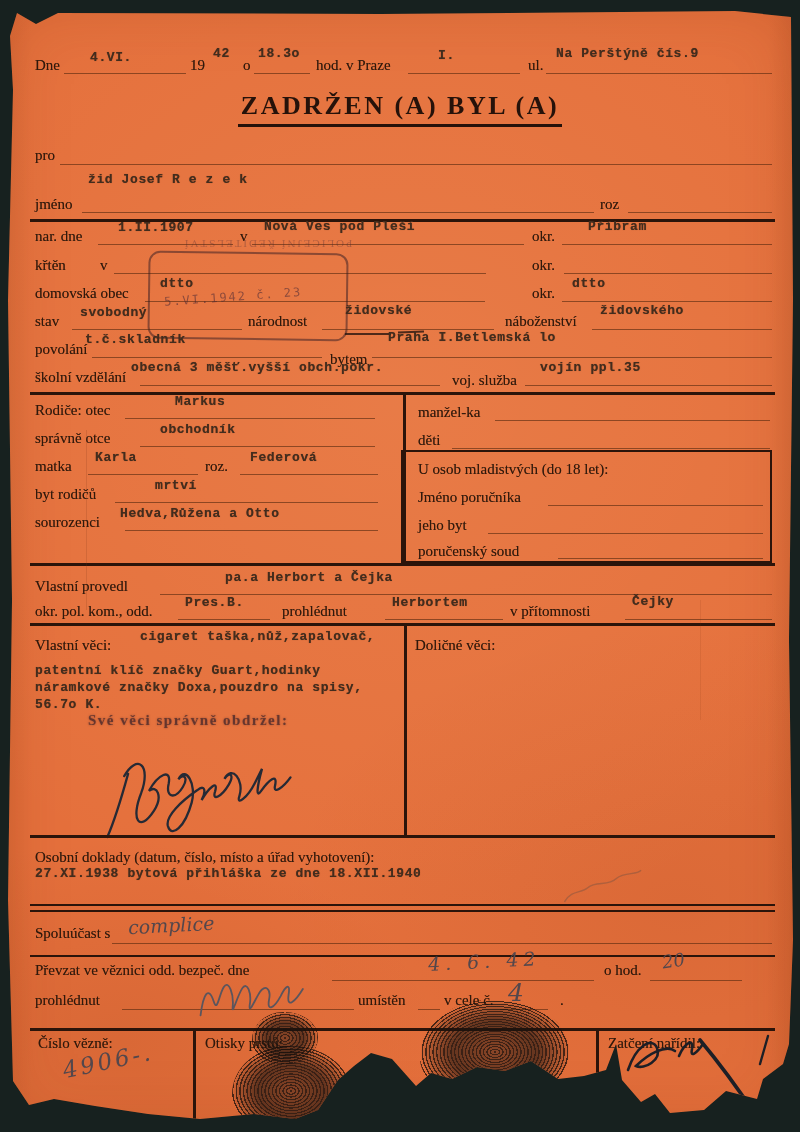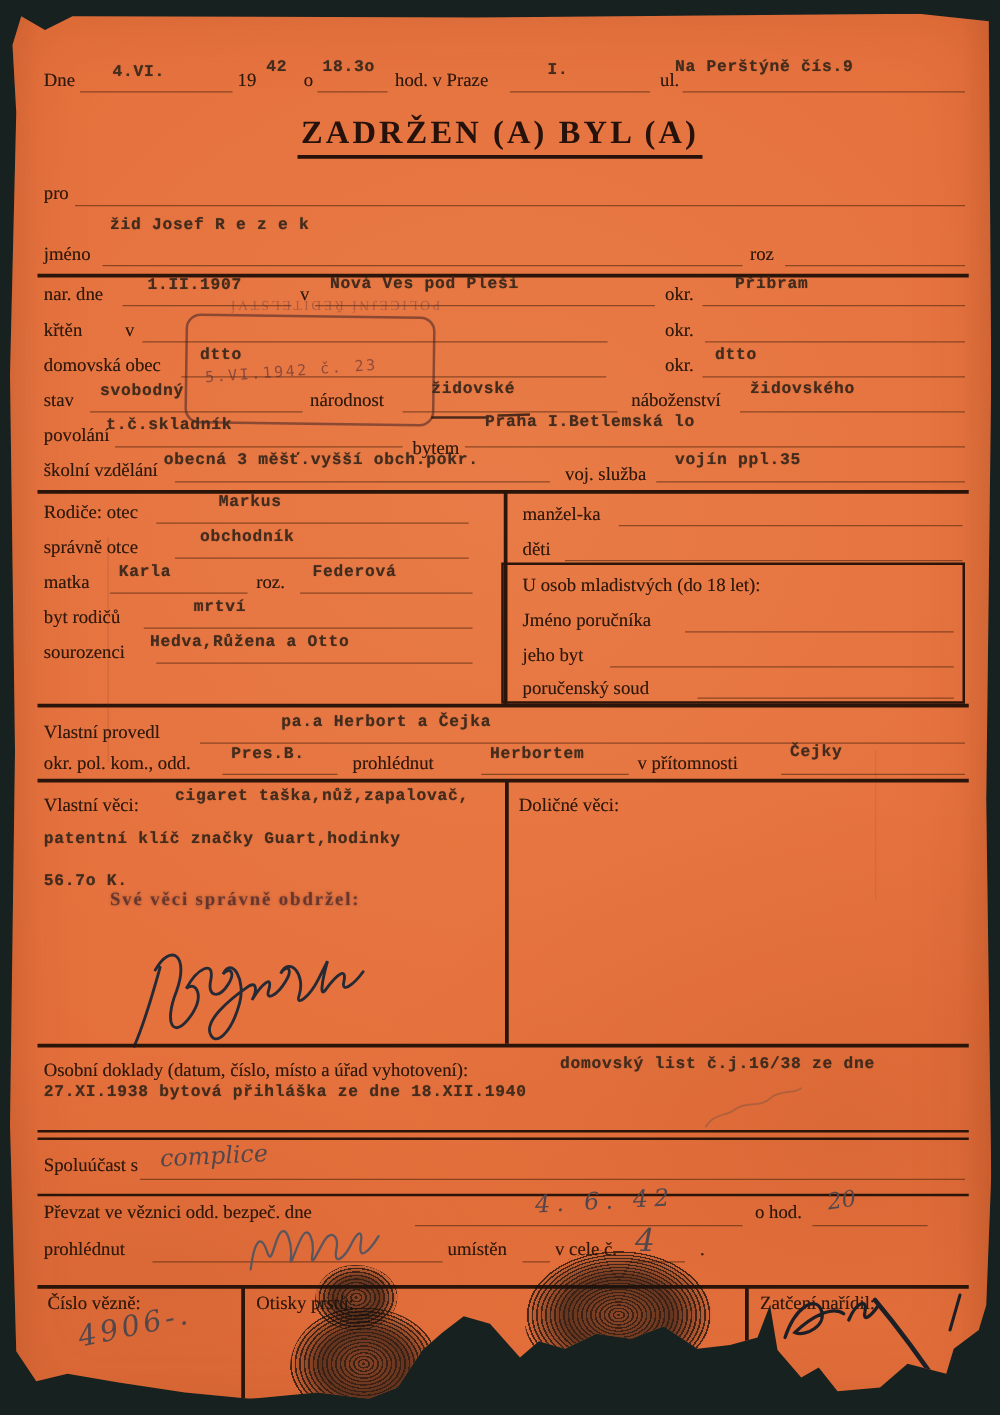--- a/index.html
+++ b/index.html
@@ -72,21 +72,21 @@
   <div class="r" style="left:64px;top:73px;width:122px"></div>
   <span class="l" style="left:190px;top:57px">19</span>
   <span class="t" style="left:213px;top:46px">42</span>
   <span class="l" style="left:243px;top:57px">o</span>
   <span class="t" style="left:258px;top:46px">18.3o</span>
   <div class="r" style="left:254px;top:73px;width:56px"></div>
   <span class="l" style="left:316px;top:57px">hod. v Praze</span>
   <span class="t" style="left:438px;top:48px">I.</span>
   <div class="r" style="left:408px;top:73px;width:112px"></div>
   <span class="l" style="left:528px;top:57px">ul.</span>
-  <span class="t" style="left:540px;top:46px">Na Perštýně čís.9</span>
+  <span class="t" style="left:556px;top:46px">Na Perštýně čís.9</span>
   <div class="r" style="left:546px;top:73px;width:226px"></div>
 
   <div class="title">ZADRŽEN (A) BYL (A)</div>
 
   <span class="l" style="left:35px;top:147px">pro</span>
   <div class="r" style="left:60px;top:164px;width:712px"></div>
 
   <span class="t" style="left:88px;top:172px">žid Josef R e z e k</span>
   <span class="l" style="left:35px;top:196px">jméno</span>
   <div class="r" style="left:82px;top:212px;width:512px"></div>
@@ -197,34 +197,34 @@
   <div class="r" style="left:385px;top:619px;width:118px"></div>
   <span class="l" style="left:510px;top:603px">v přítomnosti</span>
   <span class="t" style="left:632px;top:594px">Čejky</span>
   <div class="r" style="left:625px;top:619px;width:147px"></div>
 
   <div class="tk" style="left:30px;top:623px;width:745px"></div>
 
   <span class="l" style="left:35px;top:637px">Vlastní věci:</span>
   <span class="t" style="left:140px;top:629px">cigaret taška,nůž,zapalovač,</span>
   <span class="t" style="left:35px;top:663px">patentní klíč značky Guart,hodinky</span>
+  <span class="t" style="left:35px;top:680px">náramkové značky Doxa,pouzdro na spisy,</span>
   <span class="t" style="left:35px;top:697px">56.7o K.</span>
   <div class="obdrzel">Své věci správně obdržel:</div>
 
   <svg style="left:95px;top:742px;transform:rotate(-3deg)" width="215" height="95" viewBox="0 0 215 95">
     <path d="M34,28 C26,52 16,78 10,90 M30,30 C44,8 58,20 46,48 C34,74 42,88 58,66 C68,52 62,40 54,46 C64,30 78,24 74,40 C70,54 80,56 88,44 C94,35 90,30 84,36 C92,22 102,42 96,60 C88,84 74,95 71,82 C69,72 86,58 102,48 C112,41 110,52 106,58 C114,46 124,38 120,50 C116,60 126,56 134,44 C140,35 136,30 130,38 C138,24 150,40 144,56 C140,66 152,58 160,44 L168,30 C162,48 160,60 166,52 C174,42 184,34 180,48 C178,56 188,50 196,40" fill="none" stroke="#262a35" stroke-width="2.3" stroke-linecap="round"></path>
   </svg>
 
   <div class="vd" style="left:404px;top:624px;height:211px"></div>
   <span class="l" style="left:415px;top:637px">Doličné věci:</span>
 
   <div class="tk" style="left:30px;top:835px;width:745px"></div>
 
   <span class="l" style="left:35px;top:849px">Osobní doklady (datum, číslo, místo a úřad vyhotovení):</span>
-  <span class="t" style="left:448px;top:843px">domovský list č.j.16/38 ze dne</span>
   <span class="t" style="left:35px;top:866px">27.XI.1938 bytová přihláška ze dne 18.XII.1940</span>
   <svg style="left:558px;top:874px;opacity:.35;transform:rotate(-14deg)" width="90" height="26" viewBox="0 0 90 26">
     <path d="M4,18 C14,8 22,14 30,10 C40,5 50,14 60,8 C70,3 80,10 86,6" fill="none" stroke="#5a4a44" stroke-width="1.4"></path>
   </svg>
 
   <div class="tk" style="left:30px;top:904px;width:745px;height:2px"></div>
   <div class="tk" style="left:30px;top:910px;width:745px;height:2px"></div>
 
   <span class="l" style="left:35px;top:925px">Spoluúčast s</span>
   <span class="h" style="left:128px;top:914px;font-size:19px;transform:rotate(-3deg)">complice</span>

